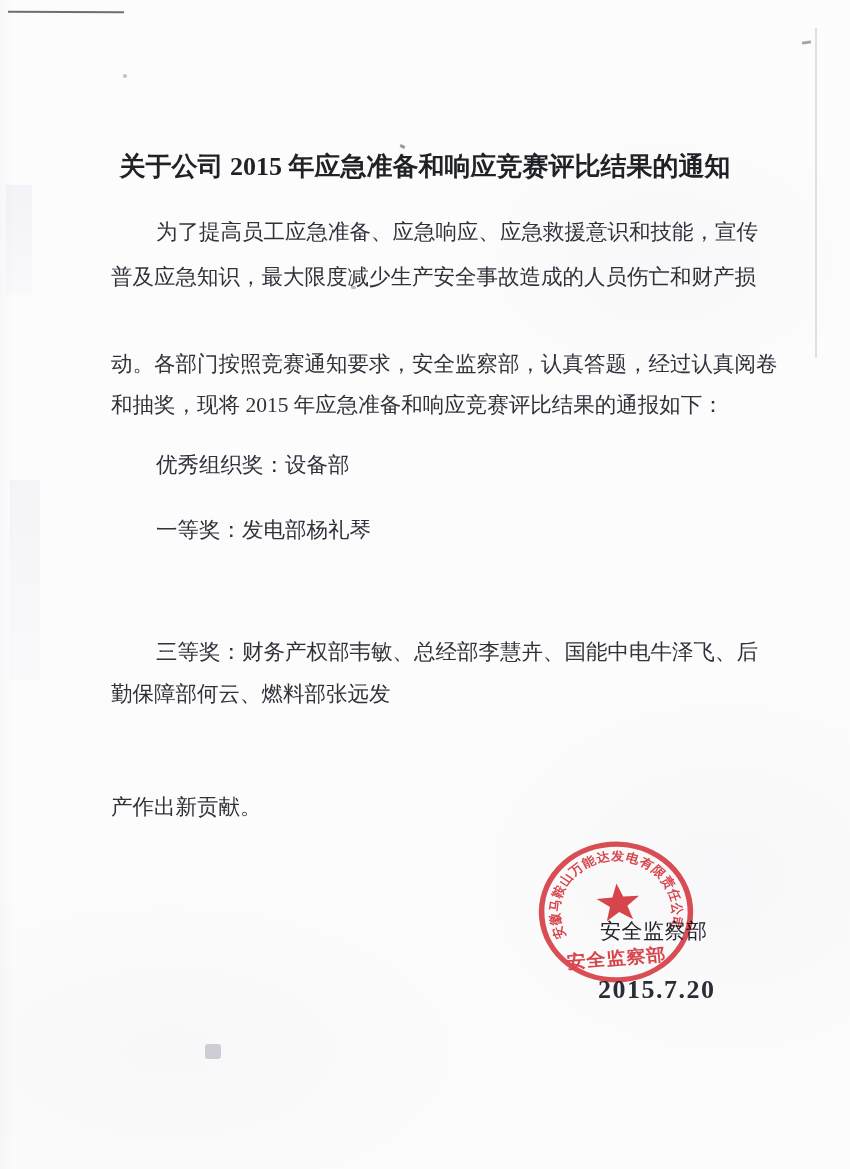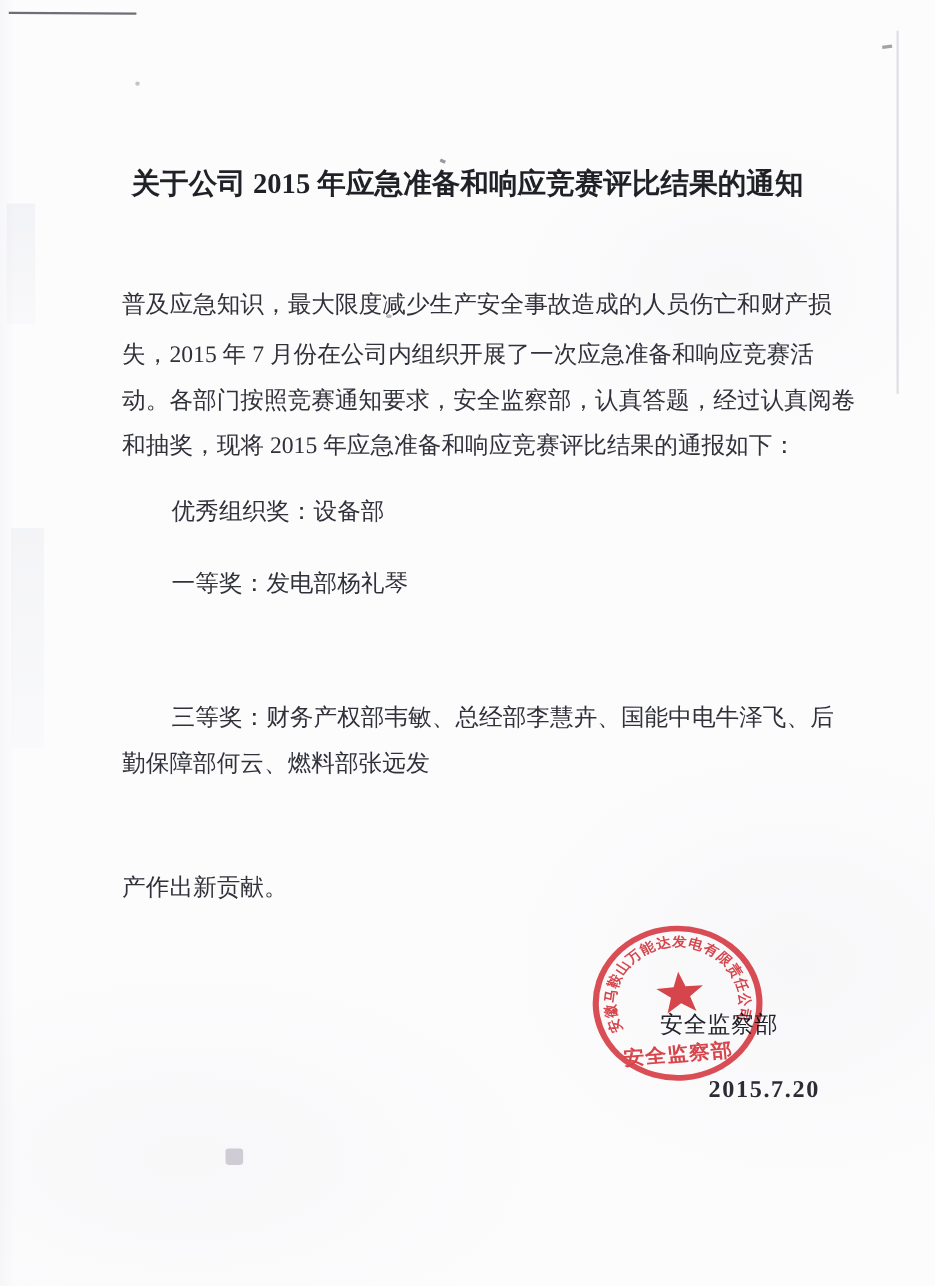--- a/index.html
+++ b/index.html
@@ -26,22 +26,22 @@
   .bline{
     position:absolute;left:111px;height:34px;line-height:34px;
     font-size:21.5px;white-space:nowrap;color:#30313a;
   }
   .indent{padding-left:45px;}
   .sig-dept{
     position:absolute;left:600px;top:916px;height:30px;line-height:30px;
     font-size:21px;color:#23242b;letter-spacing:0.5px;white-space:nowrap;font-weight:500;
   }
   .sig-date{
-    position:absolute;left:644px;top:976px;height:28px;line-height:28px;
-    font-size:22px;color:#2b2c35;letter-spacing:1.5px;white-space:nowrap;font-weight:bold;
+    position:absolute;left:598px;top:976px;height:28px;line-height:28px;
+    font-size:26px;color:#2b2c35;letter-spacing:1.5px;white-space:nowrap;font-weight:bold;
   }
   .stamp{
     position:absolute;left:536px;top:839px;width:160px;height:146px;
     mix-blend-mode:multiply;opacity:0.92;
   }
   
   .art{position:absolute;pointer-events:none;}
   .art-topline{left:8px;top:11px;width:116px;height:2px;background:#4a4b52;opacity:.8;transform:rotate(.3deg);}
   .art-dot1{left:123px;top:74px;width:4px;height:4px;border-radius:50%;background:#8f93a0;opacity:.55;}
   .art-ticktitle{left:400px;top:145px;width:5px;height:3px;background:#55565e;opacity:.6;transform:rotate(24deg);}
@@ -54,22 +54,22 @@
   .art-streak1{left:6px;top:185px;width:26px;height:110px;background:linear-gradient(180deg,rgba(90,100,140,.06),rgba(90,100,140,.02));}
   .art-streak2{left:10px;top:480px;width:30px;height:200px;background:linear-gradient(180deg,rgba(90,100,140,.05),rgba(90,100,140,.015));}
 </style>
 </head>
 <body>
 
 <div class="page">
 
   <div class="title">关于公司 2015 年应急准备和响应竞赛评比结果的通知</div>
 
+  <div class="bline indent" style="top:215px">为了提高员工应急准备、应急响应、应急救援意识和技能，宣传</div>
   <div class="bline" style="top:260px">普及应急知识，最大限度减少生产安全事故造成的人员伤亡和财产损</div>
-  <div class="bline" style="top:305px">失，2015 年 7 月份在公司内组织开展了一次应急准备和响应竞赛活</div>
   <div class="bline" style="top:347px">动。各部门按照竞赛通知要求，安全监察部，认真答题，经过认真阅卷</div>
   <div class="bline" style="top:388px">和抽奖，现将 2015 年应急准备和响应竞赛评比结果的通报如下：</div>
 
   <div class="bline indent" style="top:448px">优秀组织奖：设备部</div>
   <div class="bline indent" style="top:513px">一等奖：发电部杨礼琴</div>
   <div class="bline indent" style="top:635px">三等奖：财务产权部韦敏、总经部李慧卉、国能中电牛泽飞、后</div>
   <div class="bline" style="top:677px">勤保障部何云、燃料部张远发</div>
 
   <div class="bline" style="top:790px">产作出新贡献。</div>
 

